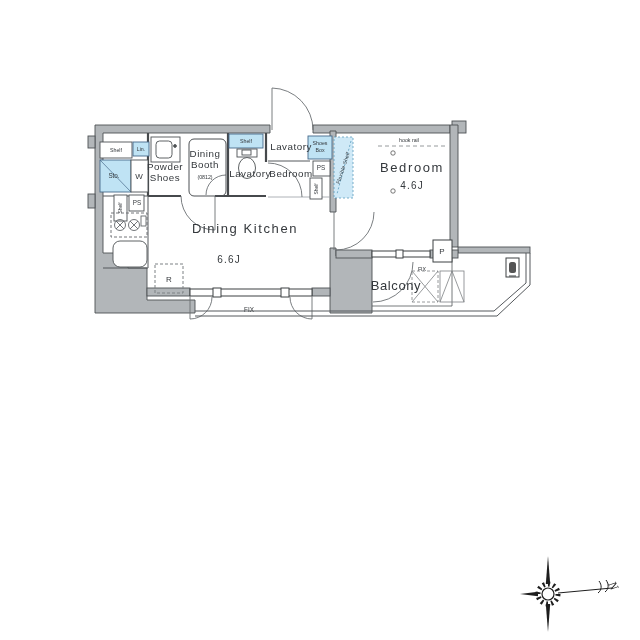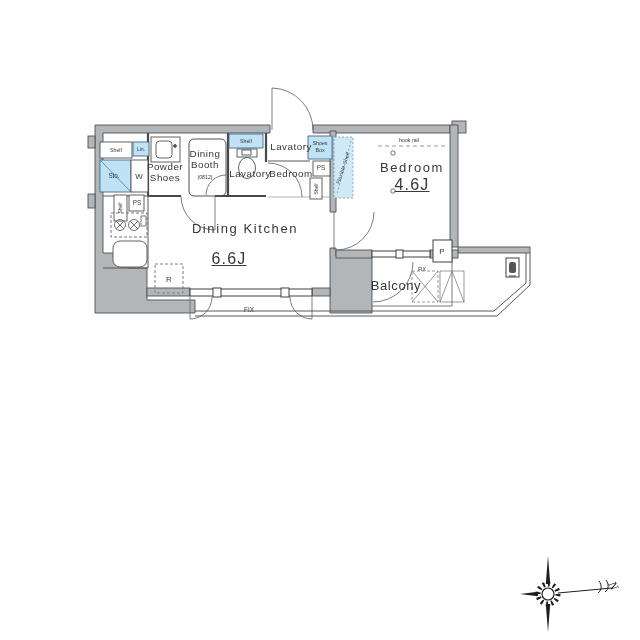--- a/index.html
+++ b/index.html
@@ -1,21 +1,21 @@
 <!DOCTYPE html>
 <html><head>
 <meta charset="utf-8">
 <style>
   html,body{margin:0;padding:0;background:#fff;}
   .canvas{position:relative;width:640px;height:640px;background:#fff;overflow:hidden;
           font-family:"Liberation Sans",sans-serif;}
   svg{position:absolute;left:0;top:0;}
   .lbl{position:absolute;transform:translate(-50%,-50%);white-space:nowrap;color:#34383c;}
   .room{font-size:13px;letter-spacing:1.6px;}
-  .size{font-size:16px;letter-spacing:1.2px;text-decoration:underline;}
+  .size{font-size:10px;letter-spacing:1.2px;}
   .sub{font-size:9.8px;letter-spacing:.5px;}
   .sub2{font-size:13px;letter-spacing:.6px;}
   .s8{font-size:8px;}
   .micro{font-size:8.5px;transform:translate(-50%,-50%) scale(.62);}
   .microlg{font-size:8.5px;transform:translate(-50%,-50%) scale(.74);}
   .rotv{font-size:8.5px;transform:translate(-50%,-50%) rotate(-90deg) scale(.58);}
   .rotflex{font-size:8.5px;transform:translate(-50%,-50%) rotate(-72deg) scale(.6);letter-spacing:.3px;}
   .ml{line-height:1.12;text-align:center;}
   .nmark{font-size:12px;font-family:"Liberation Serif",serif;font-style:italic;
          transform:translate(-50%,-50%) rotate(62deg);color:#1c1c1c;}

